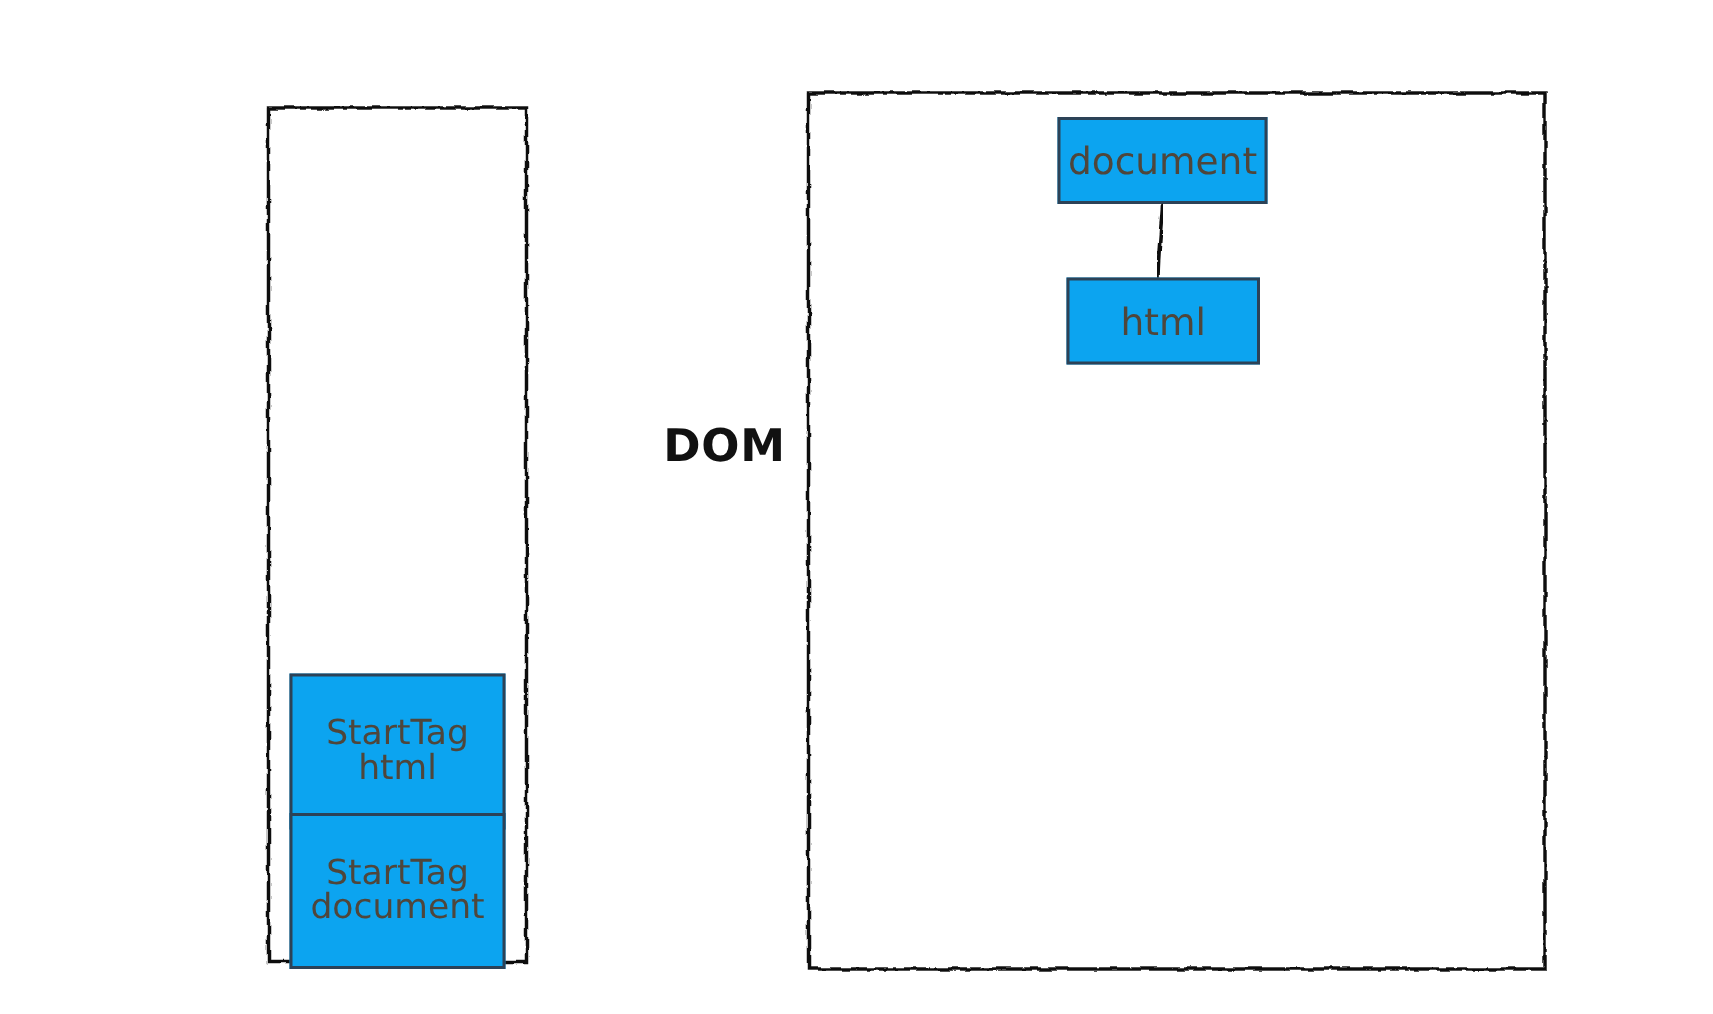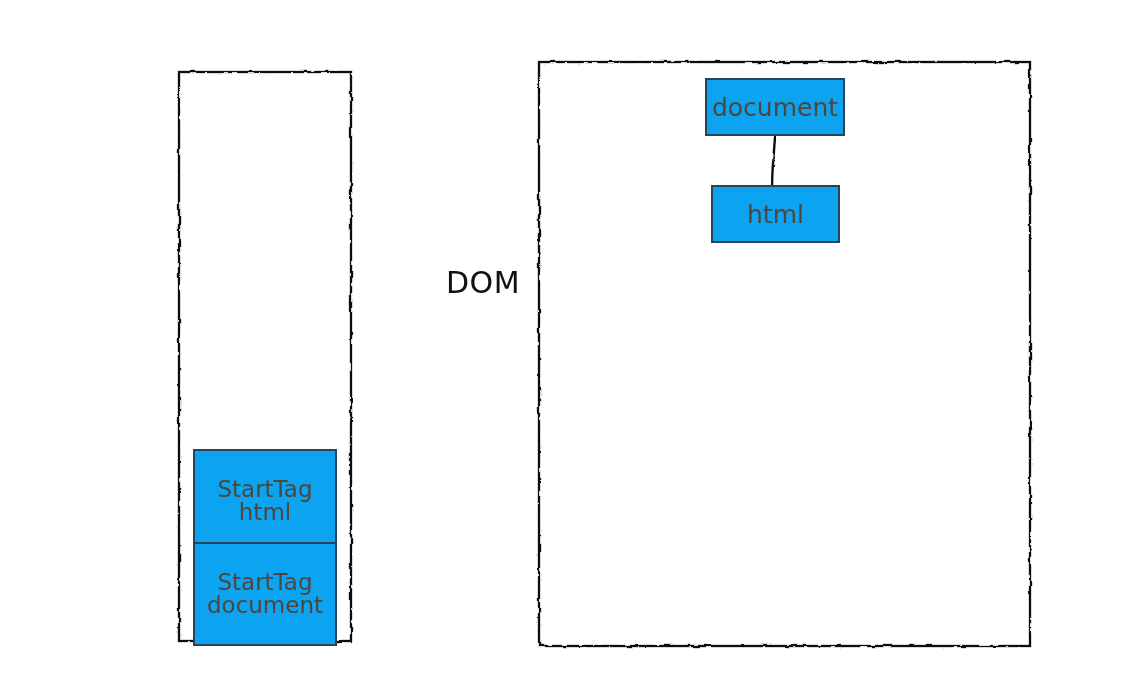--- a/index.html
+++ b/index.html
@@ -31,24 +31,24 @@
     font-size: 30px;
     font-weight: 600;
   }
   .token-label .cn {
     font-size: 25px;
     font-weight: 500;
     margin-top: 14px;
   }
   .dom-label {
     left: 438px;
-    top: 268px;
+    top: 283px;
     width: 90px;
     font-size: 30px;
-    font-weight: 400;
+    font-weight: 700;
   }
 
   
   .container-svg {
     position: absolute;
     overflow: visible;
   }
 
   
   .node {

